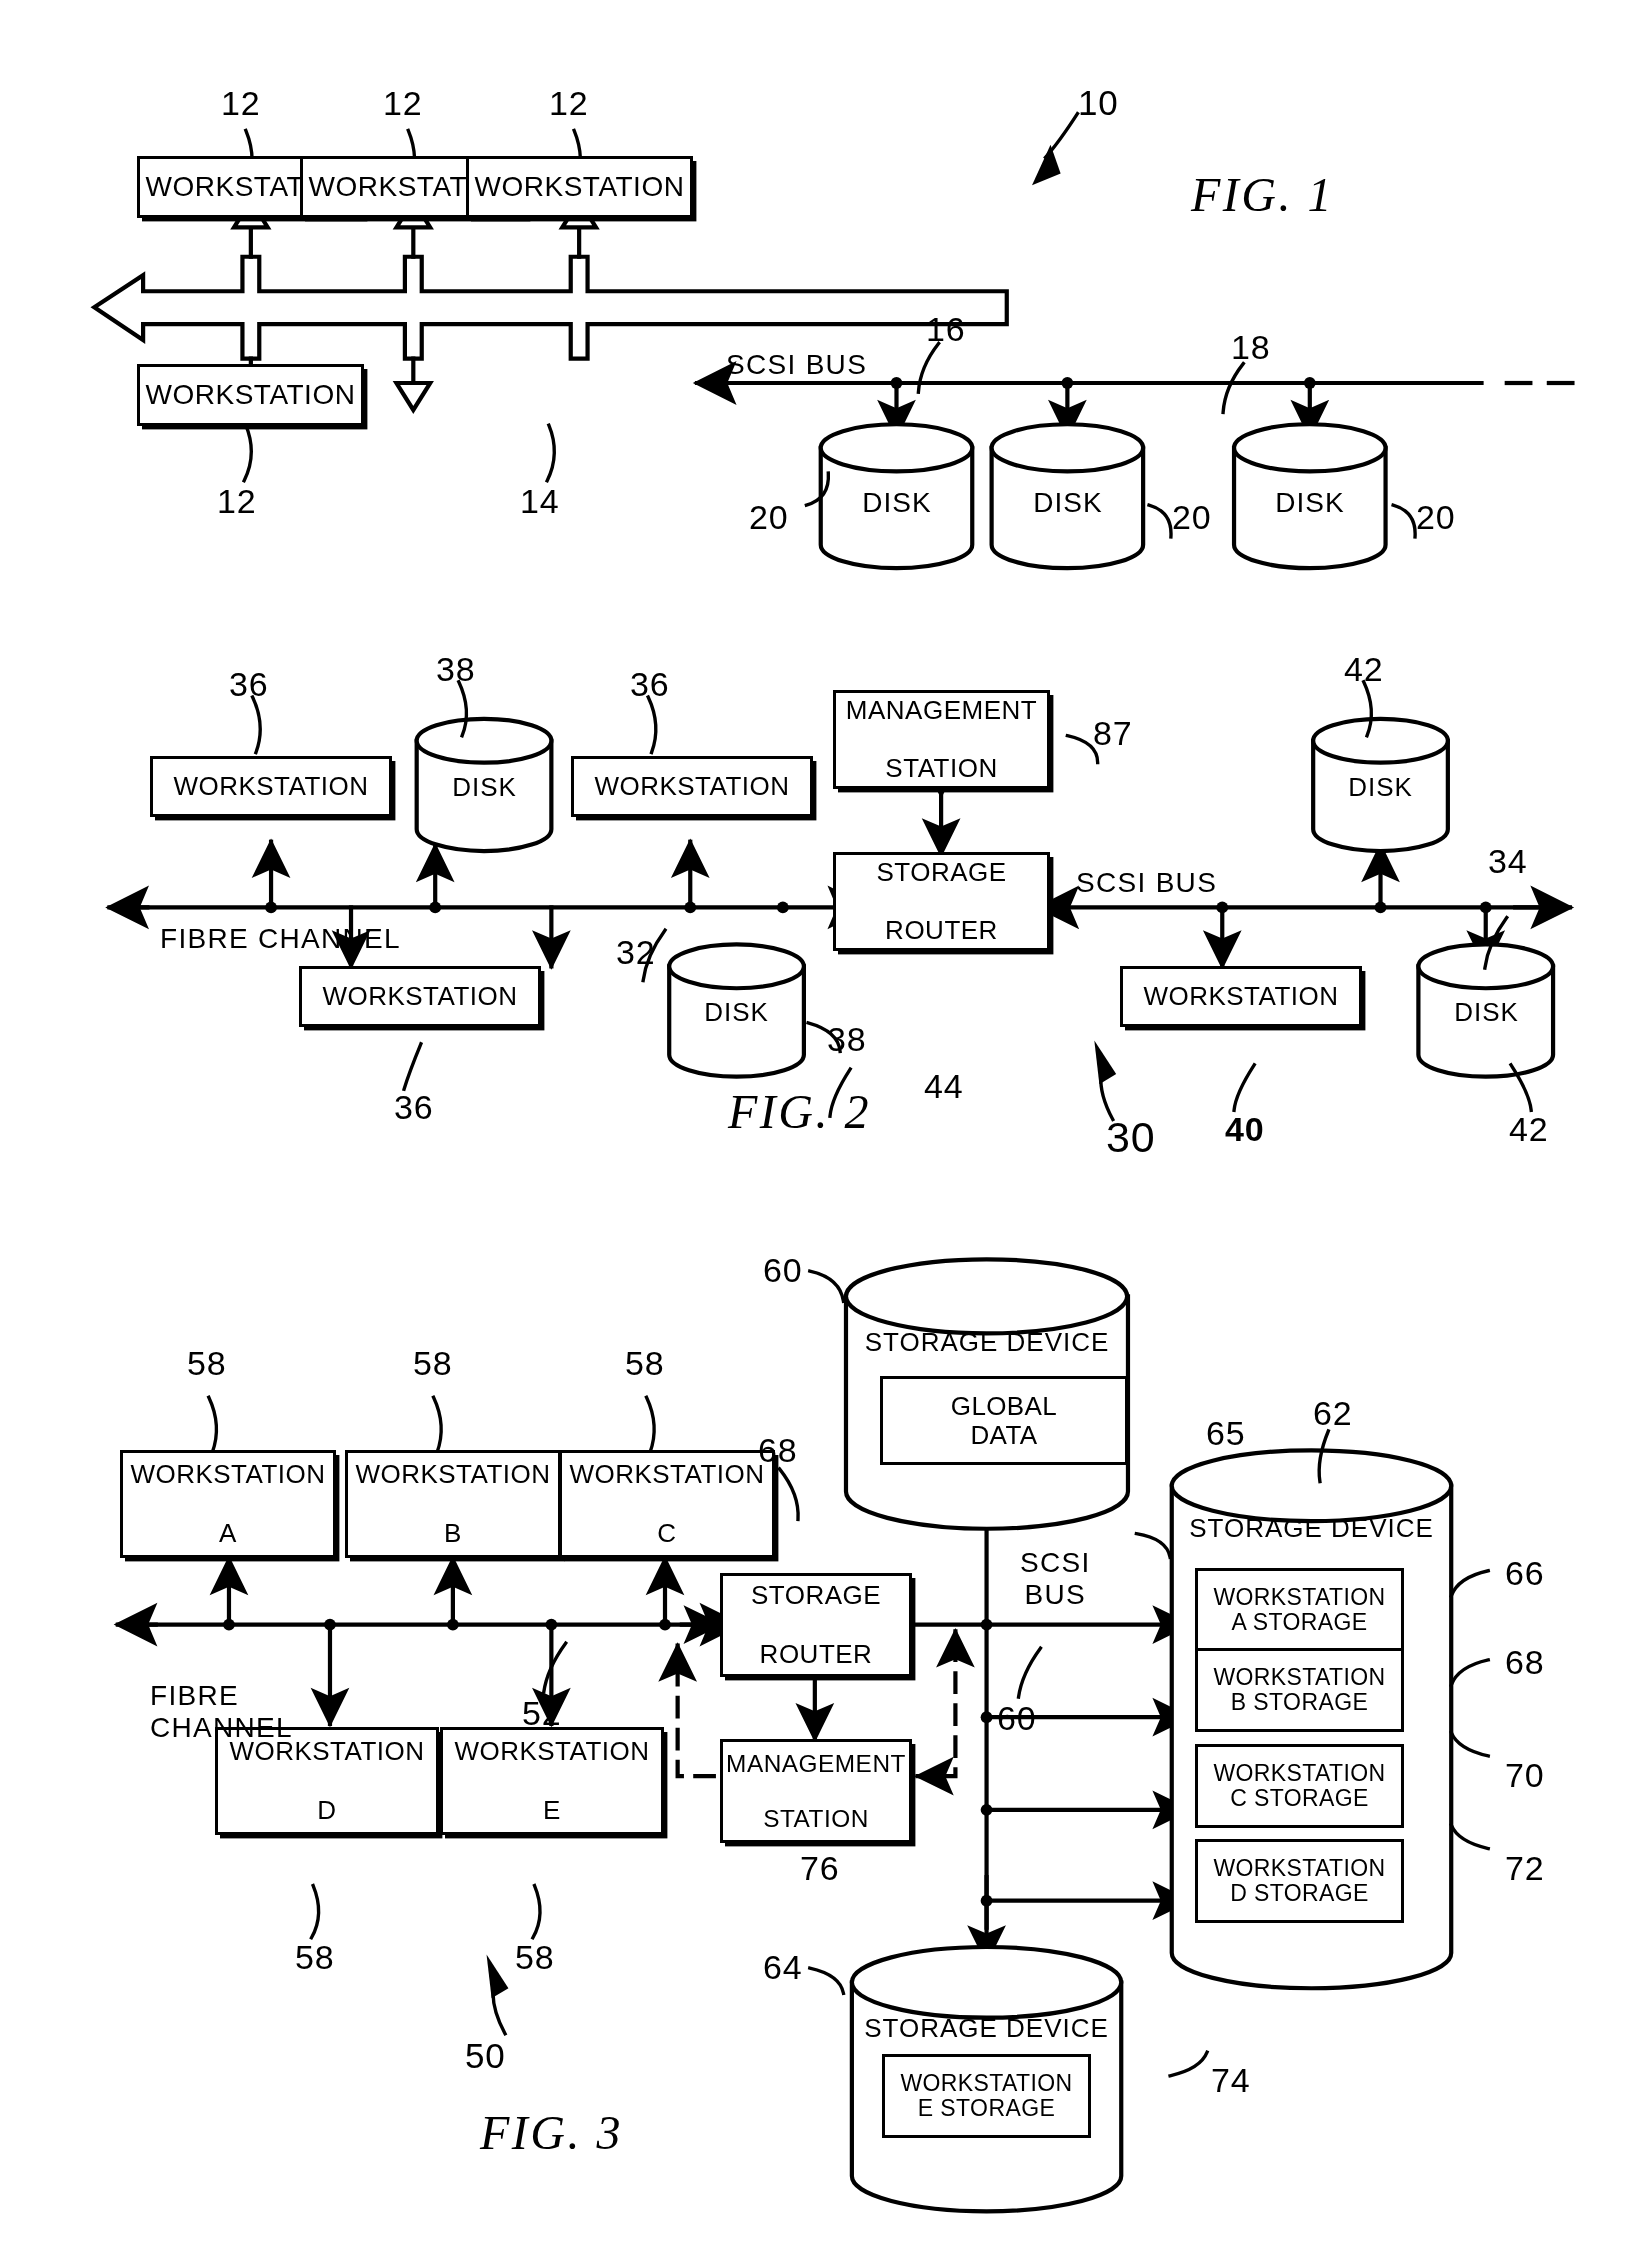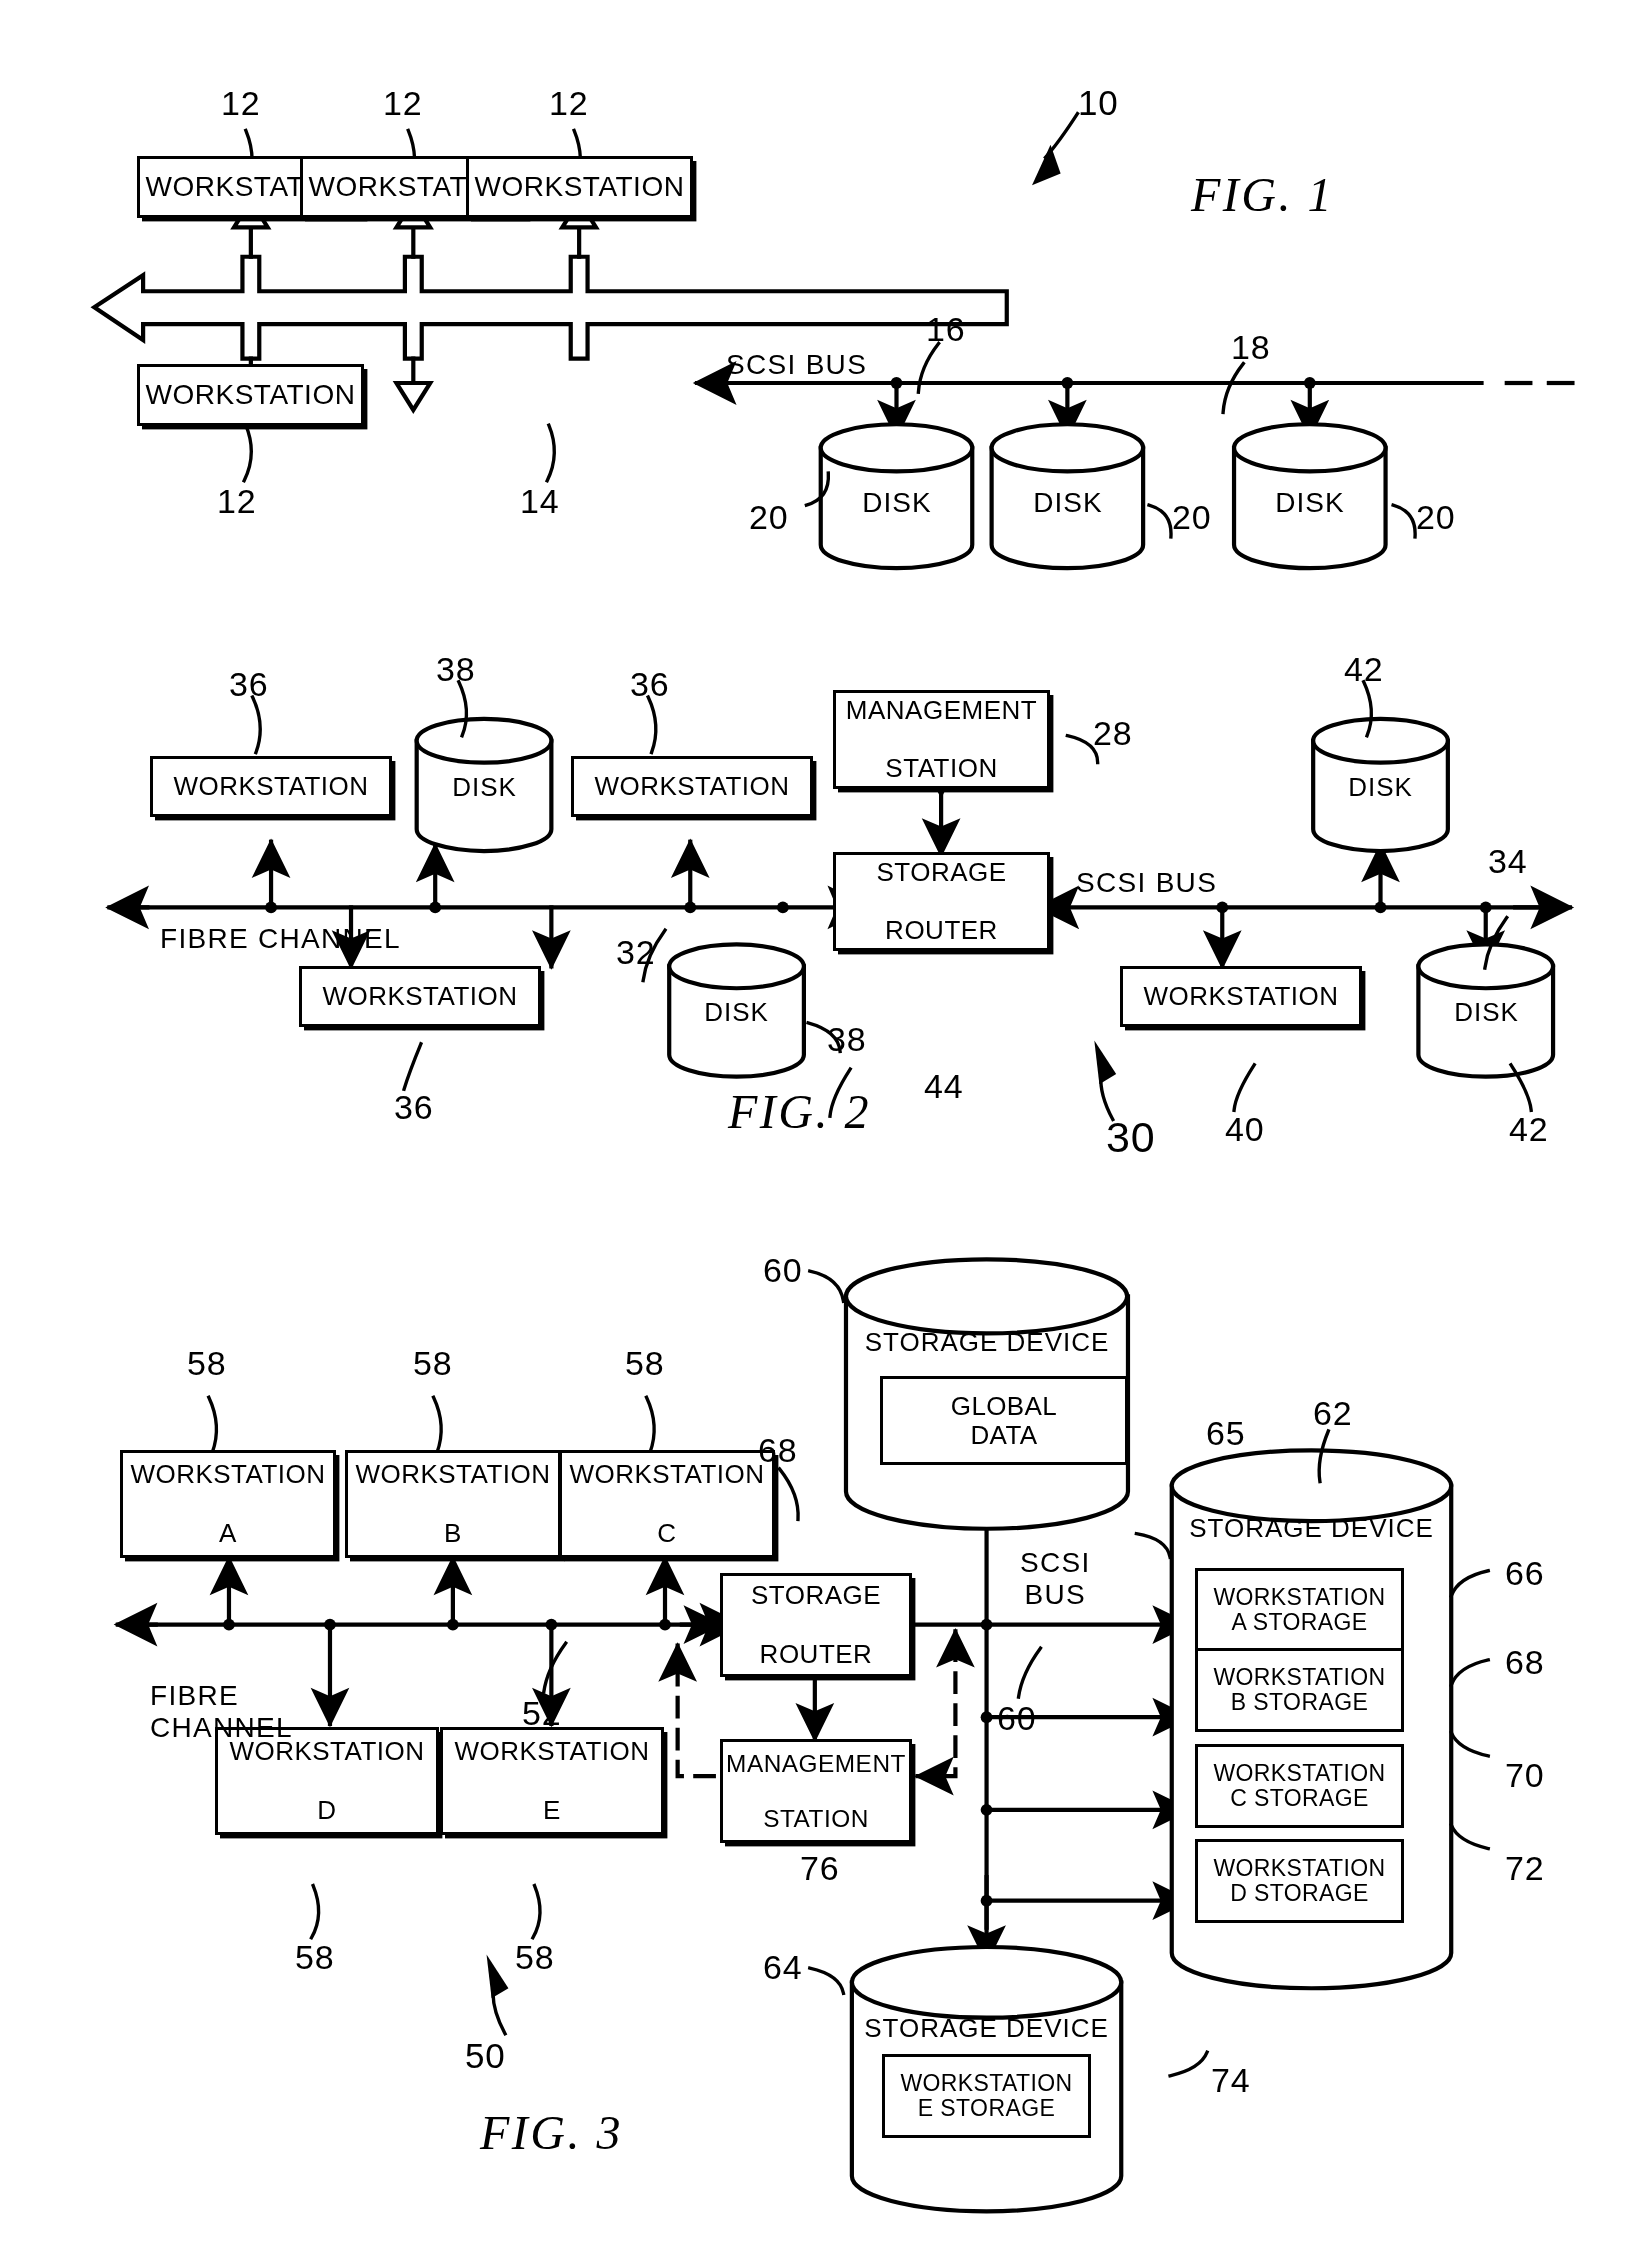--- a/index.html
+++ b/index.html
@@ -313,25 +313,25 @@
   <span>DISK</span></div>
 
 <div class="lbl" style="left:160px;top:923px;">FIBRE  CHANNEL</div>
 <div class="lbl" style="left:1076px;top:867px;">SCSI  BUS</div>
 
 <div class="num" style="left:229px;top:665px;">36</div>
 <div class="num" style="left:630px;top:665px;">36</div>
 <div class="num" style="left:394px;top:1088px;">36</div>
 <div class="num" style="left:436px;top:650px;">38</div>
 <div class="num" style="left:827px;top:1020px;">38</div>
-<div class="num" style="left:1225px;top:1110px;">40</div>
+<div class="num" style="left:1225px;top:1110px;font-weight:bold;">40</div>
 <div class="num" style="left:1344px;top:650px;">42</div>
 <div class="num" style="left:1509px;top:1110px;">42</div>
 <div class="num" style="left:924px;top:1067px;">44</div>
-<div class="num" style="left:1093px;top:714px;">28</div>
+<div class="num" style="left:1093px;top:714px;">87</div>
 <div class="num" style="left:616px;top:933px;">32</div>
 <div class="num" style="left:1488px;top:842px;">34</div>
 <div class="num" style="left:1106px;top:1113px;font-size:43px;">30</div>
 <div class="figcap" style="left:680px;top:1084px;margin-left:48px;">FIG.  2</div>
 
 <div class="box shadow" style="left:120px;top:1450px;width:216px;height:108px;font-size:26px;">
   <span>
     <span>WORKSTATION</span><br>
     <span>A</span>
   </span>

